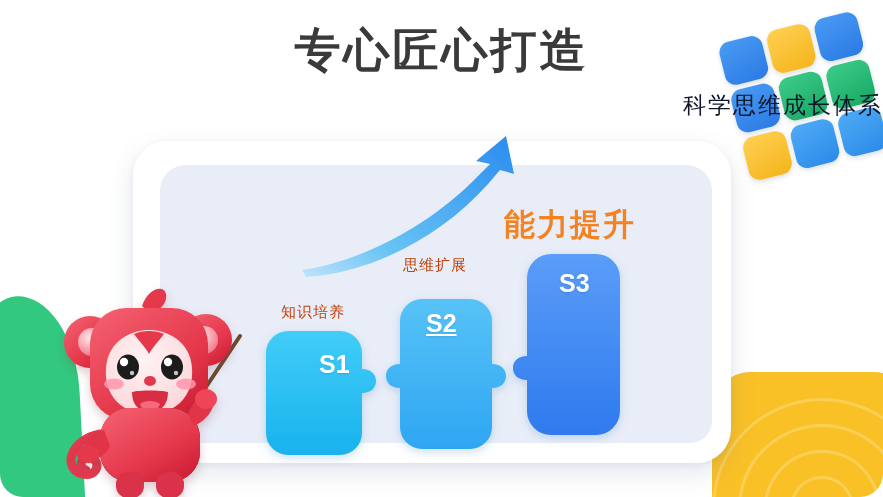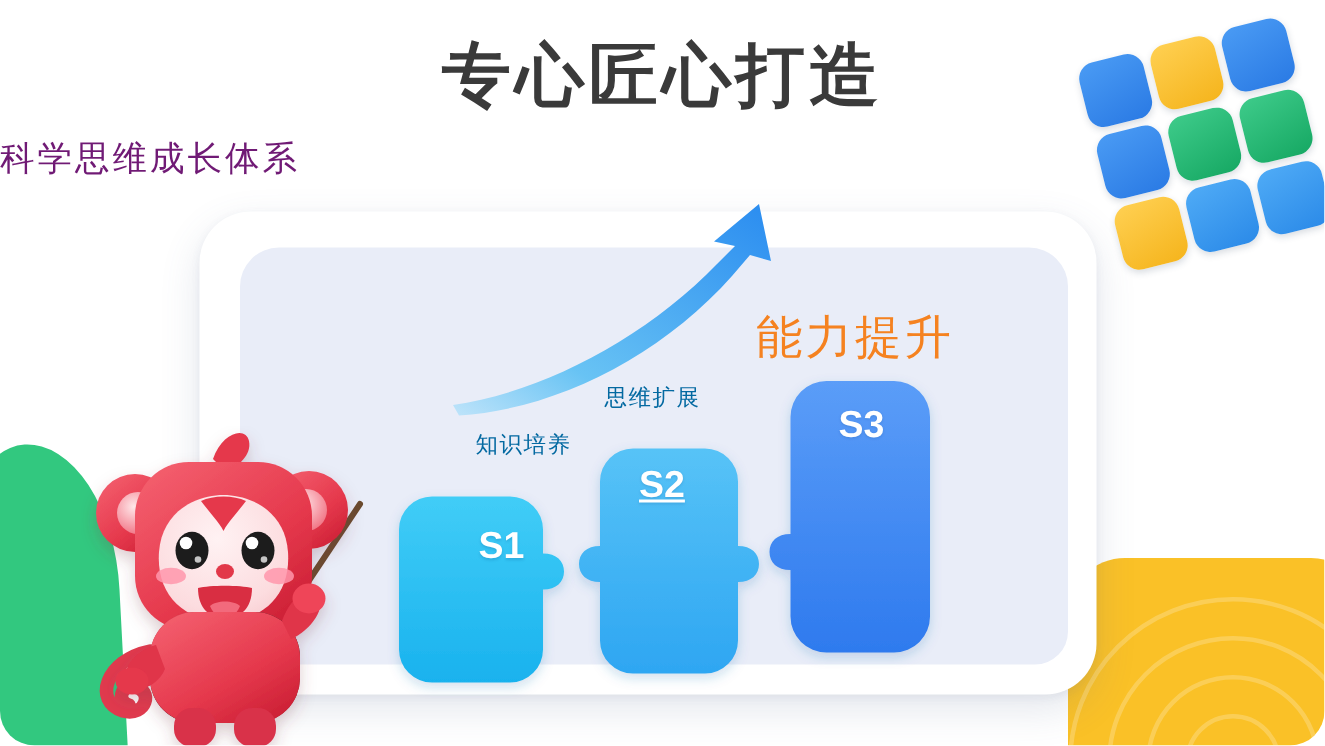--- a/index.html
+++ b/index.html
@@ -30,24 +30,24 @@
     font-weight: bold;
     color: #3a3a3a;
     letter-spacing: 3px;
     line-height: 1.15;
   }
   .subtitle {
     position: absolute;
     left: 0;
     top: 90px;
     width: 883px;
-    text-align: left;
+    text-align: right;
     font-size: 23px;
     font-weight: normal;
-    color: #701a75;
+    color: #0f172a;
     letter-spacing: 2px;
   }
 
   
   .blob-green {
     position: absolute;
     left: -28px;
     top: 296px;
     width: 108px;
     height: 210px;
@@ -126,53 +126,53 @@
     height: 160px;
     pointer-events: none;
   }
 
   
   .callout {
     position: absolute;
     left: 504px;
     top: 204px;
     font-size: 31px;
-    font-weight: normal;
+    font-weight: bold;
     color: #f58220;
     letter-spacing: 2px;
     text-align: center;
   }
 
   
   .blocks {
     position: absolute;
     left: 0;
     top: 0;
     width: 883px;
     height: 497px;
     pointer-events: none;
   }
   .block-label {
     position: absolute;
     font-size: 15px;
-    color: #0369a1;
+    color: #c2410c;
     letter-spacing: 1px;
     white-space: nowrap;
   }
   .block-name {
     position: absolute;
     font-size: 25px;
     font-weight: bold;
     color: #ffffff;
     white-space: nowrap;
     text-shadow: 0 1px 2px rgba(0,60,120,0.18);
   }
 
   
-  .lbl-s1 { left: 281px; top: 287px; margin-left: 36px; }
+  .lbl-s1 { left: 281px; top: 303px; }
   .nm-s1  { left: 319px; top: 350px; }
   
   .lbl-s2 { left: 403px; top: 256px; }
   .nm-s2  { left: 426px; top: 309px; text-decoration: underline; }
   .nm-s3  { left: 559px; top: 269px; }
 
   
   .mascot {
     position: absolute;
     left: 54px;

